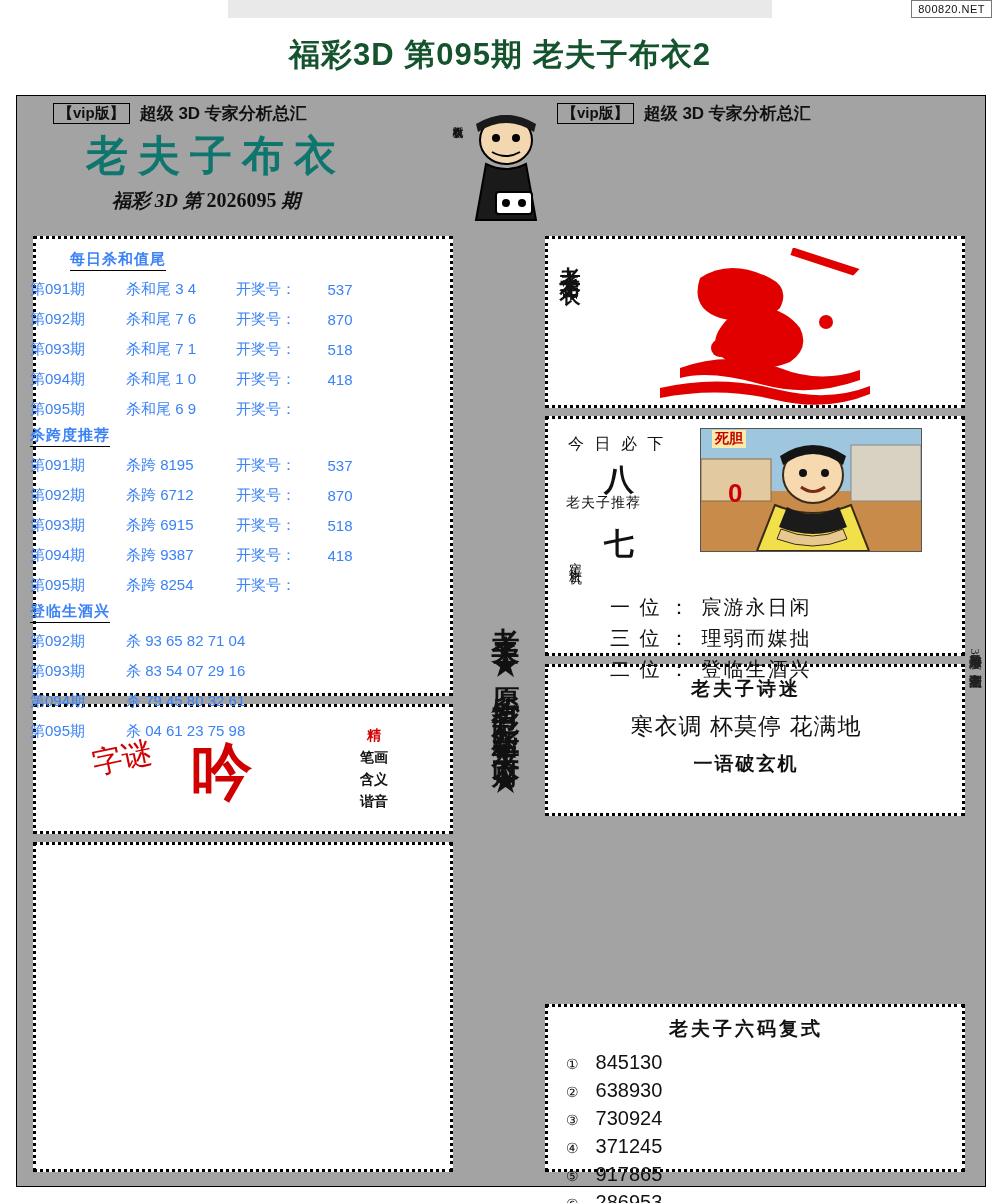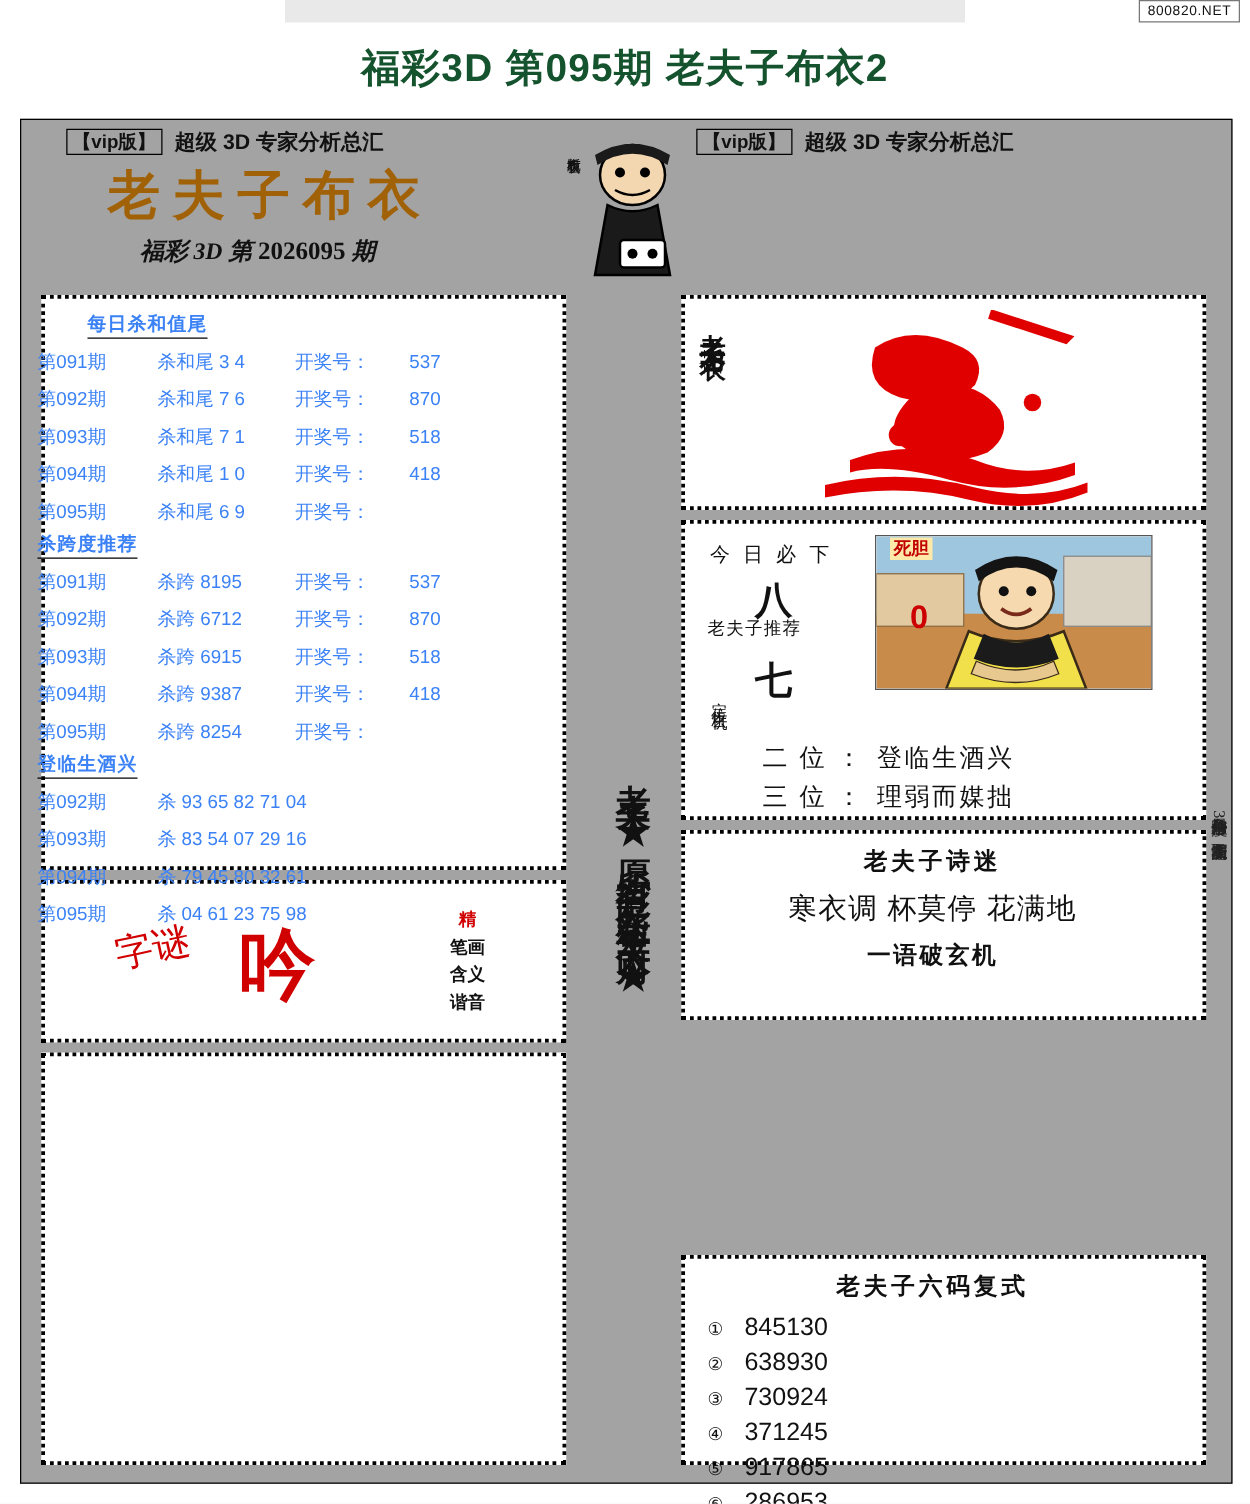--- a/index.html
+++ b/index.html
@@ -31,21 +31,21 @@
            color:#222;text-align:center;writing-mode:vertical-rl;overflow:hidden;
            font-family:"Liberation Serif",serif;}
   .sidecol.left{left:2px;}
   .sidecol.right{right:2px;}
 
   
   .dbox{position:absolute;border:3px dotted #000;box-sizing:border-box;background:#fff;}
 
   
   .logo-cn{position:absolute;left:86px;top:128px;font-size:42px;font-weight:bold;letter-spacing:10px;
-           font-family:Liberation Mono, monospace;color:#a16207;}
+           font-family:Liberation Mono, monospace;color:#0f766e;}
   .logo-sub{position:absolute;left:112px;top:188px;font-size:19px;font-family:"Liberation Serif",serif;
             font-style:italic;font-weight:bold;}
   .logo-sub b{font-style:normal;font-size:20px;}
   .mascot{position:absolute;left:452px;top:110px;width:96px;height:120px;}
   .mascot-label{position:absolute;left:452px;top:118px;font-size:11px;line-height:12px;
                 writing-mode:vertical-rl;color:#111;}
 
   
   .lp{position:absolute;left:30px;top:248px;width:390px;font-size:15px;color:#3b82f6;}
   .lp .hdr{font-weight:bold;font-size:15px;margin:2px 0 3px 40px;letter-spacing:1px;
@@ -294,26 +294,30 @@
       <path d="M74 76 q38 16 76 0 l18 46 h-112 z" fill="#f2e04a" stroke="#3a2a18" stroke-width="2"></path>
       <path d="M86 78 q26 14 52 0 l8 20 q-34 14 -68 0 z" fill="#1b1b1b"></path>
       <path d="M80 100 q32 14 62 0 l4 10 q-34 14 -70 0 z" fill="#e7c98f" stroke="#3a2a18"></path>
     </svg>
   </div>
   <div class="deadlabel">死胆</div>
   <div class="zero">0</div>
 
   <div class="poslines">
     <div>
+      <span class="lbl">一 位 ：</span>
+      <span class="val">宸游永日闲</span>
+    </div>
+    <div>
+      <span class="lbl">三 位 ：</span>
+      <span class="val">理弱而媒拙</span>
+    </div>
+    <div>
       <span class="lbl">二 位 ：</span>
       <span class="val">登临生酒兴</span>
-    </div>
-    <div>
-      <span class="lbl">三 位 ：</span>
-      <span class="val">理弱而媒拙</span>
     </div>
   </div>
 
   <div class="poem">
     <div class="t">老夫子诗迷</div>
     <div class="l1">寒衣调 杯莫停 花满地</div>
     <div class="l2">一语破玄机</div>
   </div>
 
   <div class="brush">

